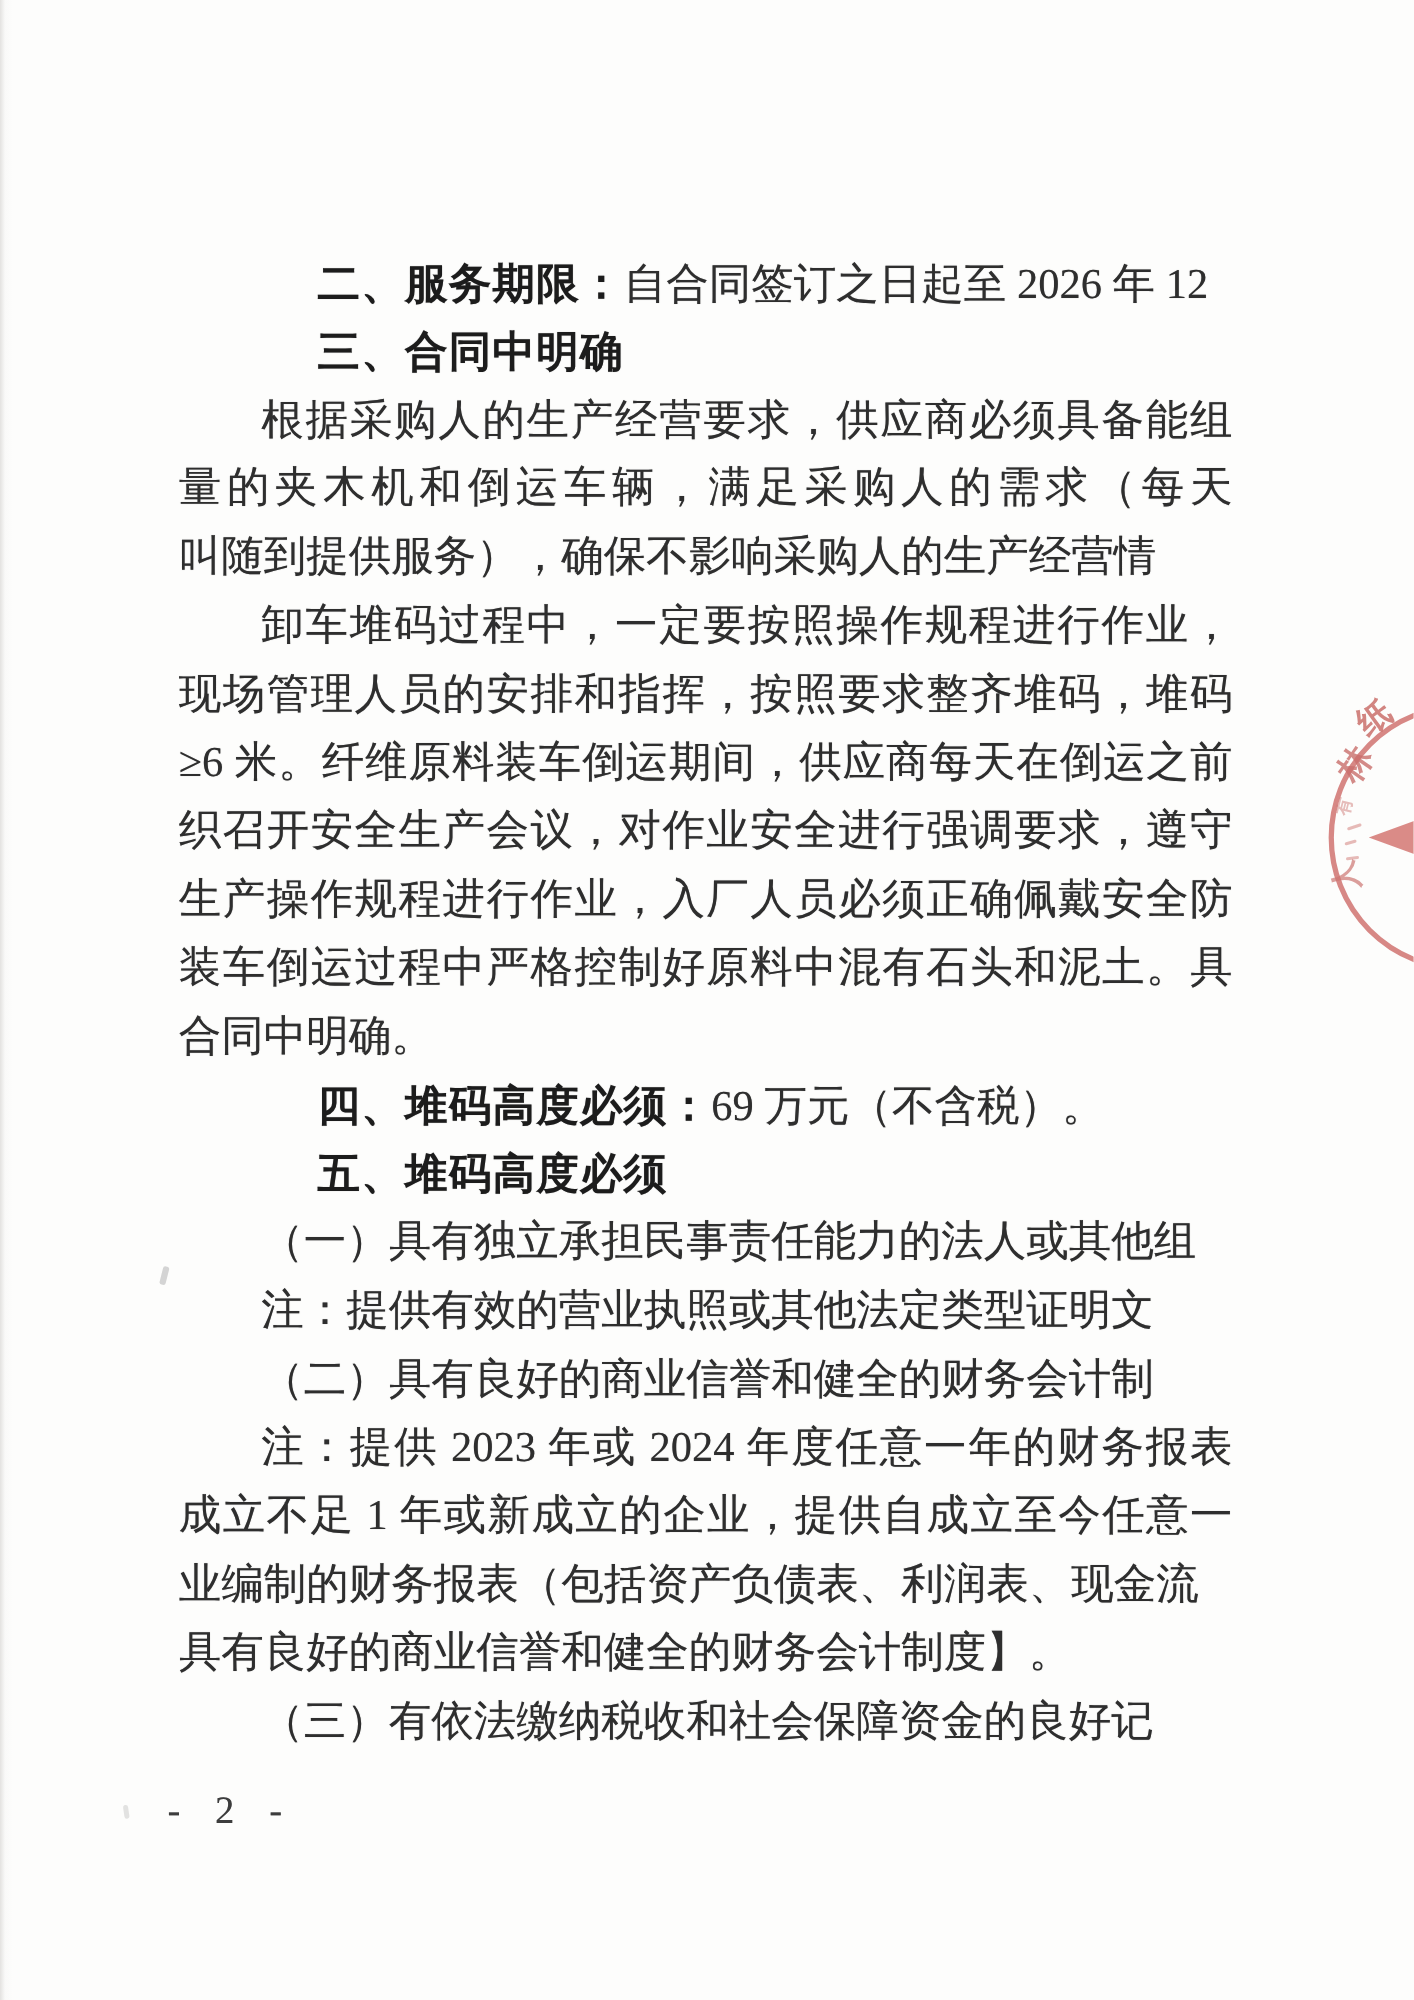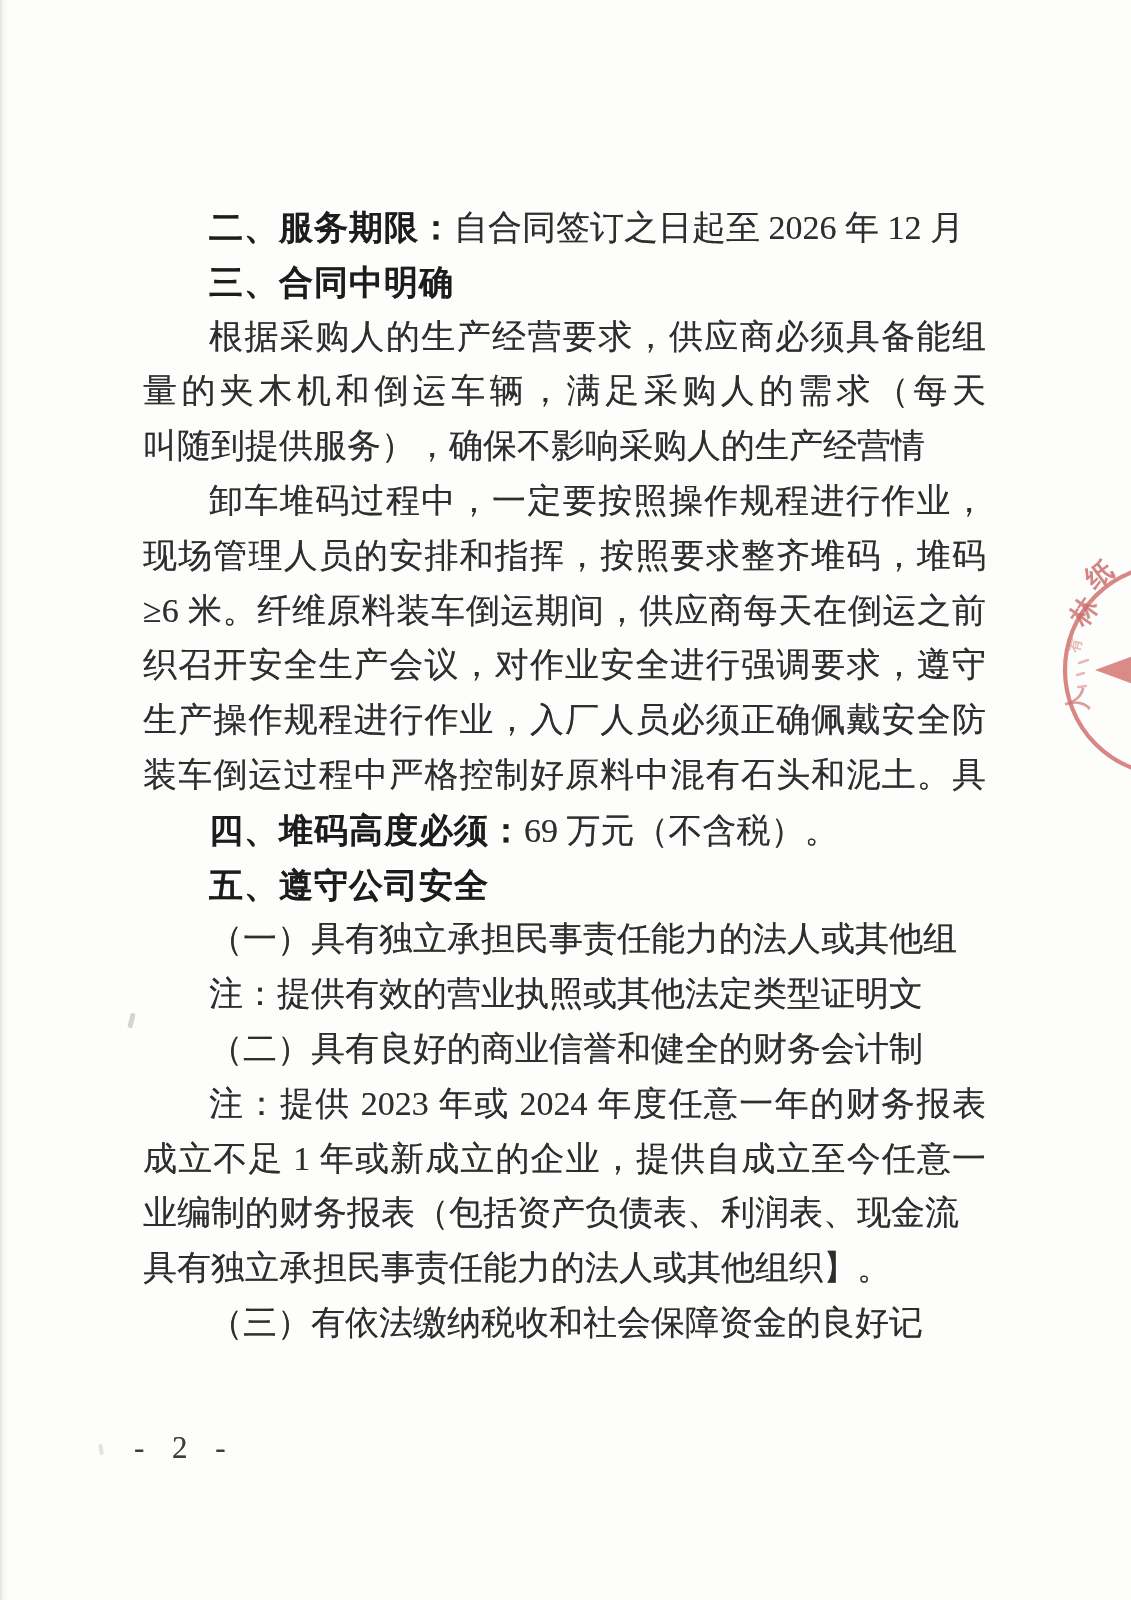--- a/index.html
+++ b/index.html
@@ -31,20 +31,21 @@
   .line.full {
     text-align:justify;
     text-align-last:justify;
   }
   .line.indent { padding-left:66px; }
   .seg-b {
     font-weight:700;
     font-family:"Liberation Sans", sans-serif;
     color:#1c1c1c;
     letter-spacing:1px;
+    margin-left:45px;
   }
   .page-number {
     position:absolute;
     left:134px; top:1430px;
     font-size:31px;
     letter-spacing:10px;
     color:#3d3d3d;
     text-shadow:0 0 0.5px rgba(50,50,50,.5);
   }
   .stamp {
@@ -76,29 +77,30 @@
       <div class="line indent"><span class="seg-b">三、合同中明确</span></div>
       <div class="line indent full"><span>根据采购人的生产经营要求，供应商必须具备能组织一定数</span></div>
       <div class="line full"><span>量的夹木机和倒运车辆，满足采购人的需求（每天 08:00-19:00 随</span></div>
       <div class="line"><span>叫随到提供服务），确保不影响采购人的生产经营情况。</span></div>
       <div class="line indent full"><span>卸车堆码过程中，一定要按照操作规程进行作业，服从公司</span></div>
       <div class="line full"><span>现场管理人员的安排和指挥，按照要求整齐堆码，堆码高度必须</span></div>
       <div class="line full"><span>≥6 米。纤维原料装车倒运期间，供应商每天在倒运之前必须组</span></div>
       <div class="line full"><span>织召开安全生产会议，对作业安全进行强调要求，遵守公司安全</span></div>
       <div class="line full"><span>生产操作规程进行作业，入厂人员必须正确佩戴安全防护用品，</span></div>
       <div class="line full"><span>装车倒运过程中严格控制好原料中混有石头和泥土。具体要求在</span></div>
+      <div class="line"><span>合同中明确。</span></div>
       <div class="line indent"><span class="seg-b">四、堆码高度必须：</span><span>69 万元（不含税）。</span></div>
-      <div class="line indent"><span class="seg-b">五、遵守公司安全</span></div>
+      <div class="line indent"><span class="seg-b">五、堆码高度必须</span></div>
       <div class="line indent"><span>（一）具有独立承担民事责任能力的法人或其他组织。</span></div>
       <div class="line indent"><span>注：提供有效的营业执照或其他法定类型证明文件。</span></div>
       <div class="line indent"><span>（二）具有良好的商业信誉和健全的财务会计制度。</span></div>
       <div class="line indent full"><span>注：提供 2023 年或 2024 年度任意一年的财务报表【注：</span></div>
       <div class="line full"><span>成立不足 1 年或新成立的企业，提供自成立至今任意一个月企</span></div>
       <div class="line"><span>业编制的财务报表（包括资产负债表、利润表、现金流量表）</span></div>
-      <div class="line"><span>具有独立承担民事责任能力的法人或其他组织】。</span></div>
+      <div class="line"><span>具有良好的商业信誉和健全的财务会计制度】。</span></div>
       <div class="line indent"><span>（三）有依法缴纳税收和社会保障资金的良好记录。</span></div>
     </div>
 
   <div class="page-number">- 2 -</div>
 
   <svg class="stamp" viewBox="0 0 95 270" width="95" height="270" aria-hidden="true">
     <g opacity="0.8">
       <circle cx="134" cy="135" r="105" fill="none" stroke="#c4504d" stroke-width="4.2" stroke-opacity="0.85"></circle>
       <polygon points="59,135 108.9,153.2 110.8,206.3 143.6,164.5 194.7,179.1 165,135 194.7,90.9 143.6,105.5 110.8,63.7 108.9,116.8" fill="#cb5a55" fill-opacity="0.88"></polygon>
       <text x="64" y="48" font-size="27" fill="#bd4b47" fill-opacity="0.85" text-anchor="middle" transform="rotate(-36 64 40)">纸</text>

